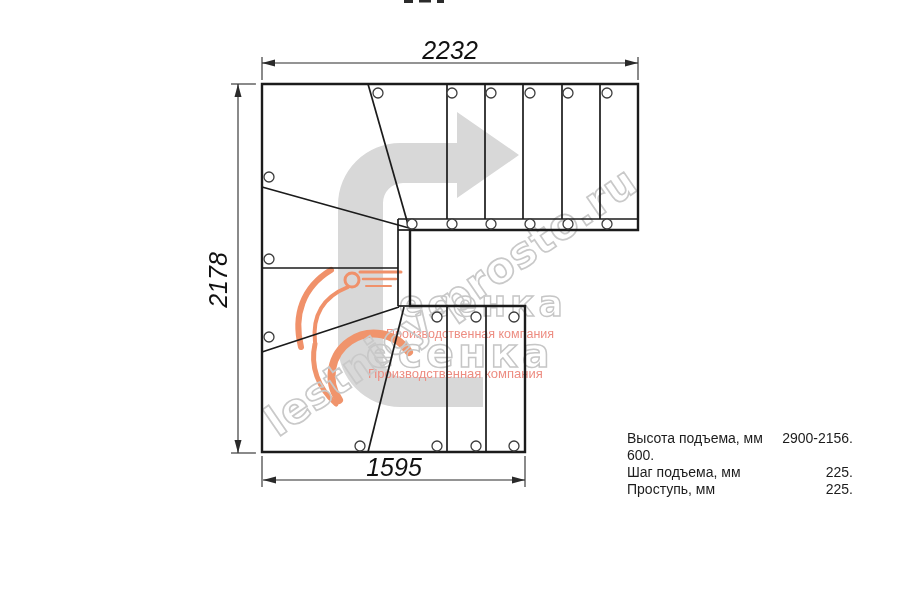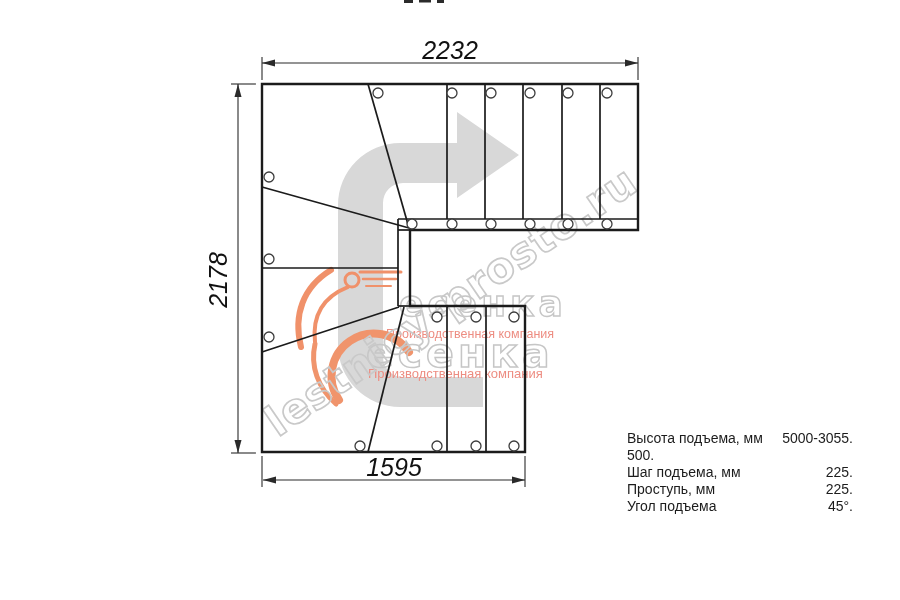--- a/index.html
+++ b/index.html
@@ -130,32 +130,28 @@
     <g fill="#2b2b2b">
       <rect x="404" y="0" width="9" height="3"></rect>
       <rect x="419" y="0" width="12" height="2.5"></rect>
       <rect x="437" y="0" width="7" height="3"></rect>
     </g>
   </svg>
 
   <div class="specs">
       <div class="spec-row">
         <span class="spec-label">Высота подъема, мм</span>
-        <span class="spec-value">5000-3055.</span>
+        <span class="spec-value">2900-2156.</span>
       </div>
       <div class="spec-row">
-        <span class="spec-value">500.</span>
+        <span class="spec-value">600.</span>
       </div>
       <div class="spec-row">
         <span class="spec-label">Шаг подъема, мм</span>
         <span class="spec-value">225.</span>
       </div>
       <div class="spec-row">
         <span class="spec-label">Проступь, мм</span>
         <span class="spec-value">225.</span>
       </div>
-      <div class="spec-row">
-        <span class="spec-label">Угол подъема</span>
-        <span class="spec-value">45°.</span>
-      </div>
     </div>
 
 </div>
 
 </body></html>

